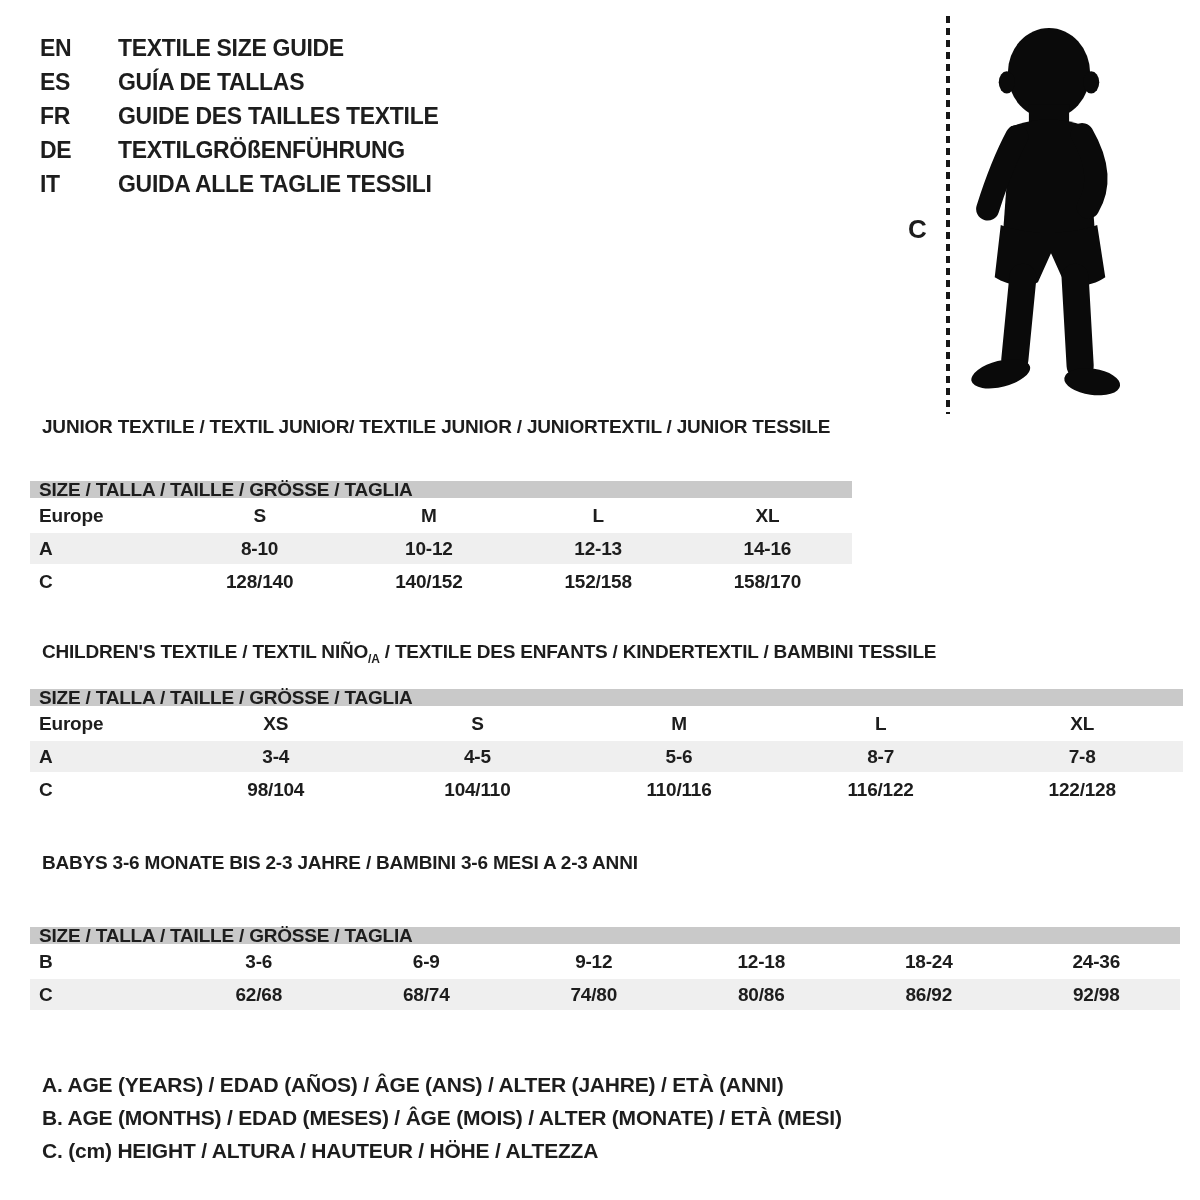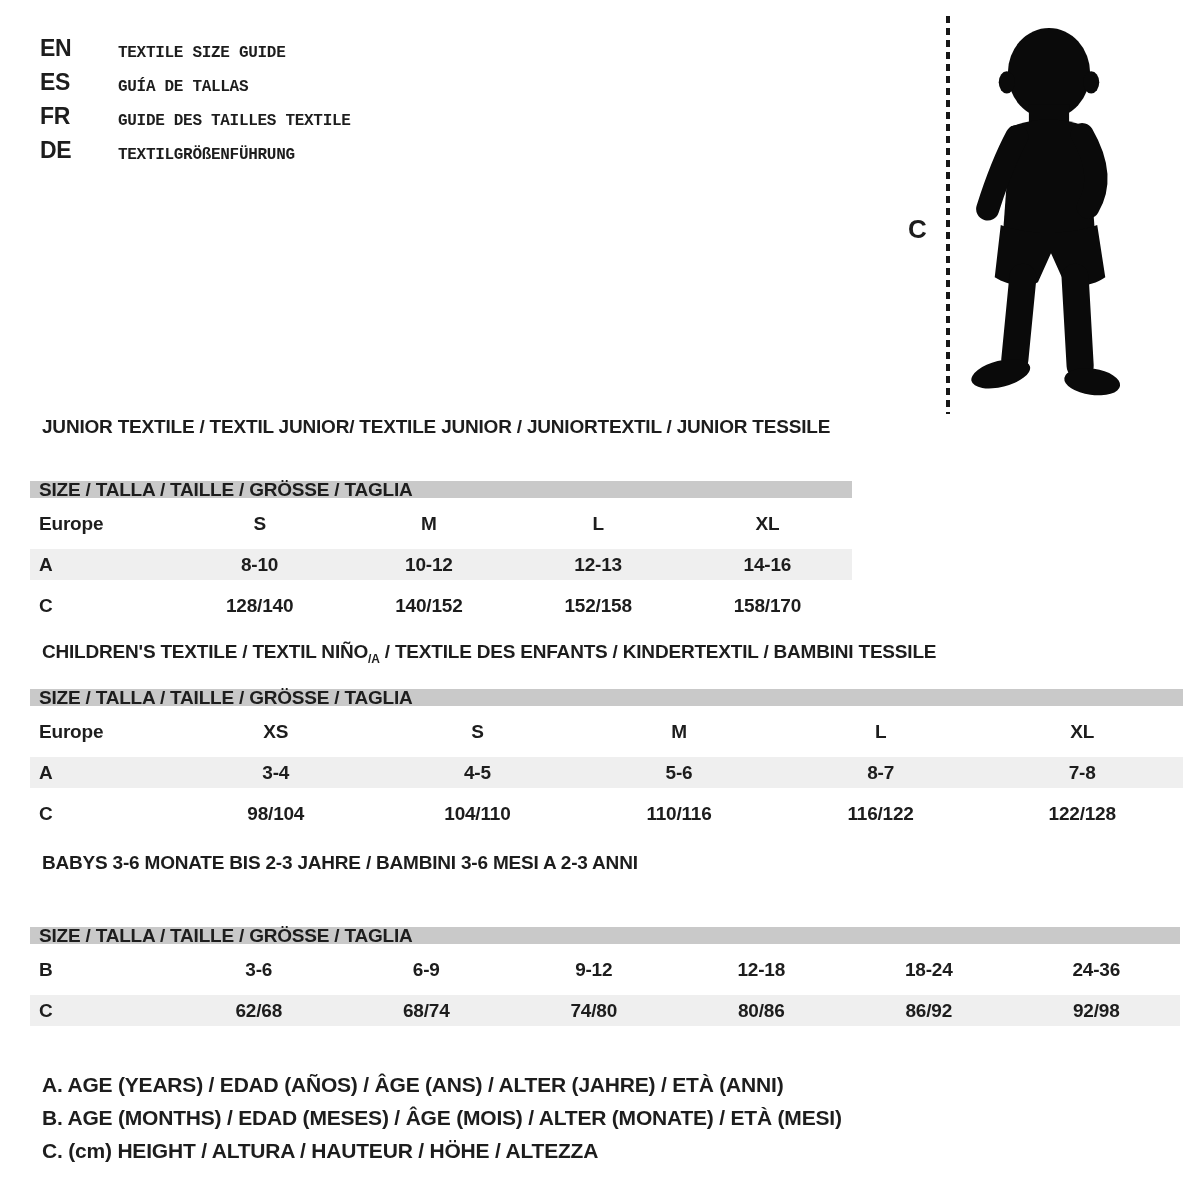--- a/index.html
+++ b/index.html
@@ -7,21 +7,21 @@
     width:1200px;height:1200px;position:relative;background:#ffffff;
     font-family:"Liberation Sans","DejaVu Sans",sans-serif;
     color:#1d1d1d;-webkit-font-smoothing:antialiased;overflow:hidden;
   }
   .page{position:absolute;inset:0;}
 
   
   .lang-block{position:absolute;left:40px;top:28px;}
   .lang-row{display:flex;height:34px;align-items:flex-end;}
   .lang-code{width:78px;font-size:23px;font-weight:700;letter-spacing:-0.3px;}
-  .lang-title{font-size:16px;font-weight:700;letter-spacing:-0.3px;white-space:nowrap;font-family:Liberation Mono, monospace;}
+  .lang-title{font-size:23px;font-weight:700;letter-spacing:-0.3px;white-space:nowrap;}
 
   
   .measure-line{
     position:absolute;left:946px;top:16px;width:4px;height:398px;
     background-image:repeating-linear-gradient(180deg,#161616 0px,#161616 7px,transparent 7px,transparent 12px);
   }
   .measure-label{position:absolute;left:908px;top:214px;font-size:26px;font-weight:700;}
   .silhouette{position:absolute;left:960px;top:18px;width:182px;height:402px;}
 
   
@@ -36,21 +36,21 @@
 
   
   .size-table{position:absolute;left:30px;}
   #junior-table{top:481px;width:822px;}
   #children-table{top:689px;width:1153px;}
   #babies-table{top:927px;width:1150px;}
   .size-header{
     height:17px;background:#c9c9c9;display:flex;align-items:center;
     padding-left:9px;font-size:19px;font-weight:700;letter-spacing:-0.2px;
   }
-  .trow{display:flex;align-items:center;height:31px;margin-top:10px;font-size:19px;font-weight:700;letter-spacing:-0.2px;}
+  .trow{display:flex;align-items:center;height:31px;margin-top:2px;font-size:19px;font-weight:700;letter-spacing:-0.2px;}
   .trow.shaded{background:#efefef;}
   .tlabel{width:145px;padding-left:9px;box-sizing:border-box;text-align:left;}
   .tcell{flex:1;text-align:center;}
 
   
   .legend{position:absolute;left:42px;top:1068px;}
   .legend-line{font-size:21px;font-weight:700;letter-spacing:-0.2px;line-height:33px;white-space:nowrap;}
 </style>
 </head>
 <body>
@@ -66,20 +66,24 @@
       <span class="lang-code">ES</span>
       <span class="lang-title">GUÍA DE TALLAS</span>
     </div>
     <div class="lang-row">
       <span class="lang-code">FR</span>
       <span class="lang-title">GUIDE DES TAILLES TEXTILE</span>
     </div>
     <div class="lang-row">
       <span class="lang-code">DE</span>
       <span class="lang-title">TEXTILGRÖßENFÜHRUNG</span>
+    </div>
+    <div class="lang-row">
+      <span class="lang-code">IT</span>
+      <span class="lang-title">GUIDA ALLE TAGLIE TESSILI</span>
     </div>
   </div>
 
   <div class="measure-line"></div>
   <div class="measure-label">C</div>
   <svg class="silhouette" viewBox="0 0 180 400" aria-hidden="true">
     <g fill="#0a0a0a" stroke="none">
       <ellipse cx="88" cy="55" rx="41" ry="45"></ellipse>
       <ellipse cx="46" cy="64" rx="8" ry="11"></ellipse>
       <ellipse cx="130" cy="64" rx="8" ry="11"></ellipse>

